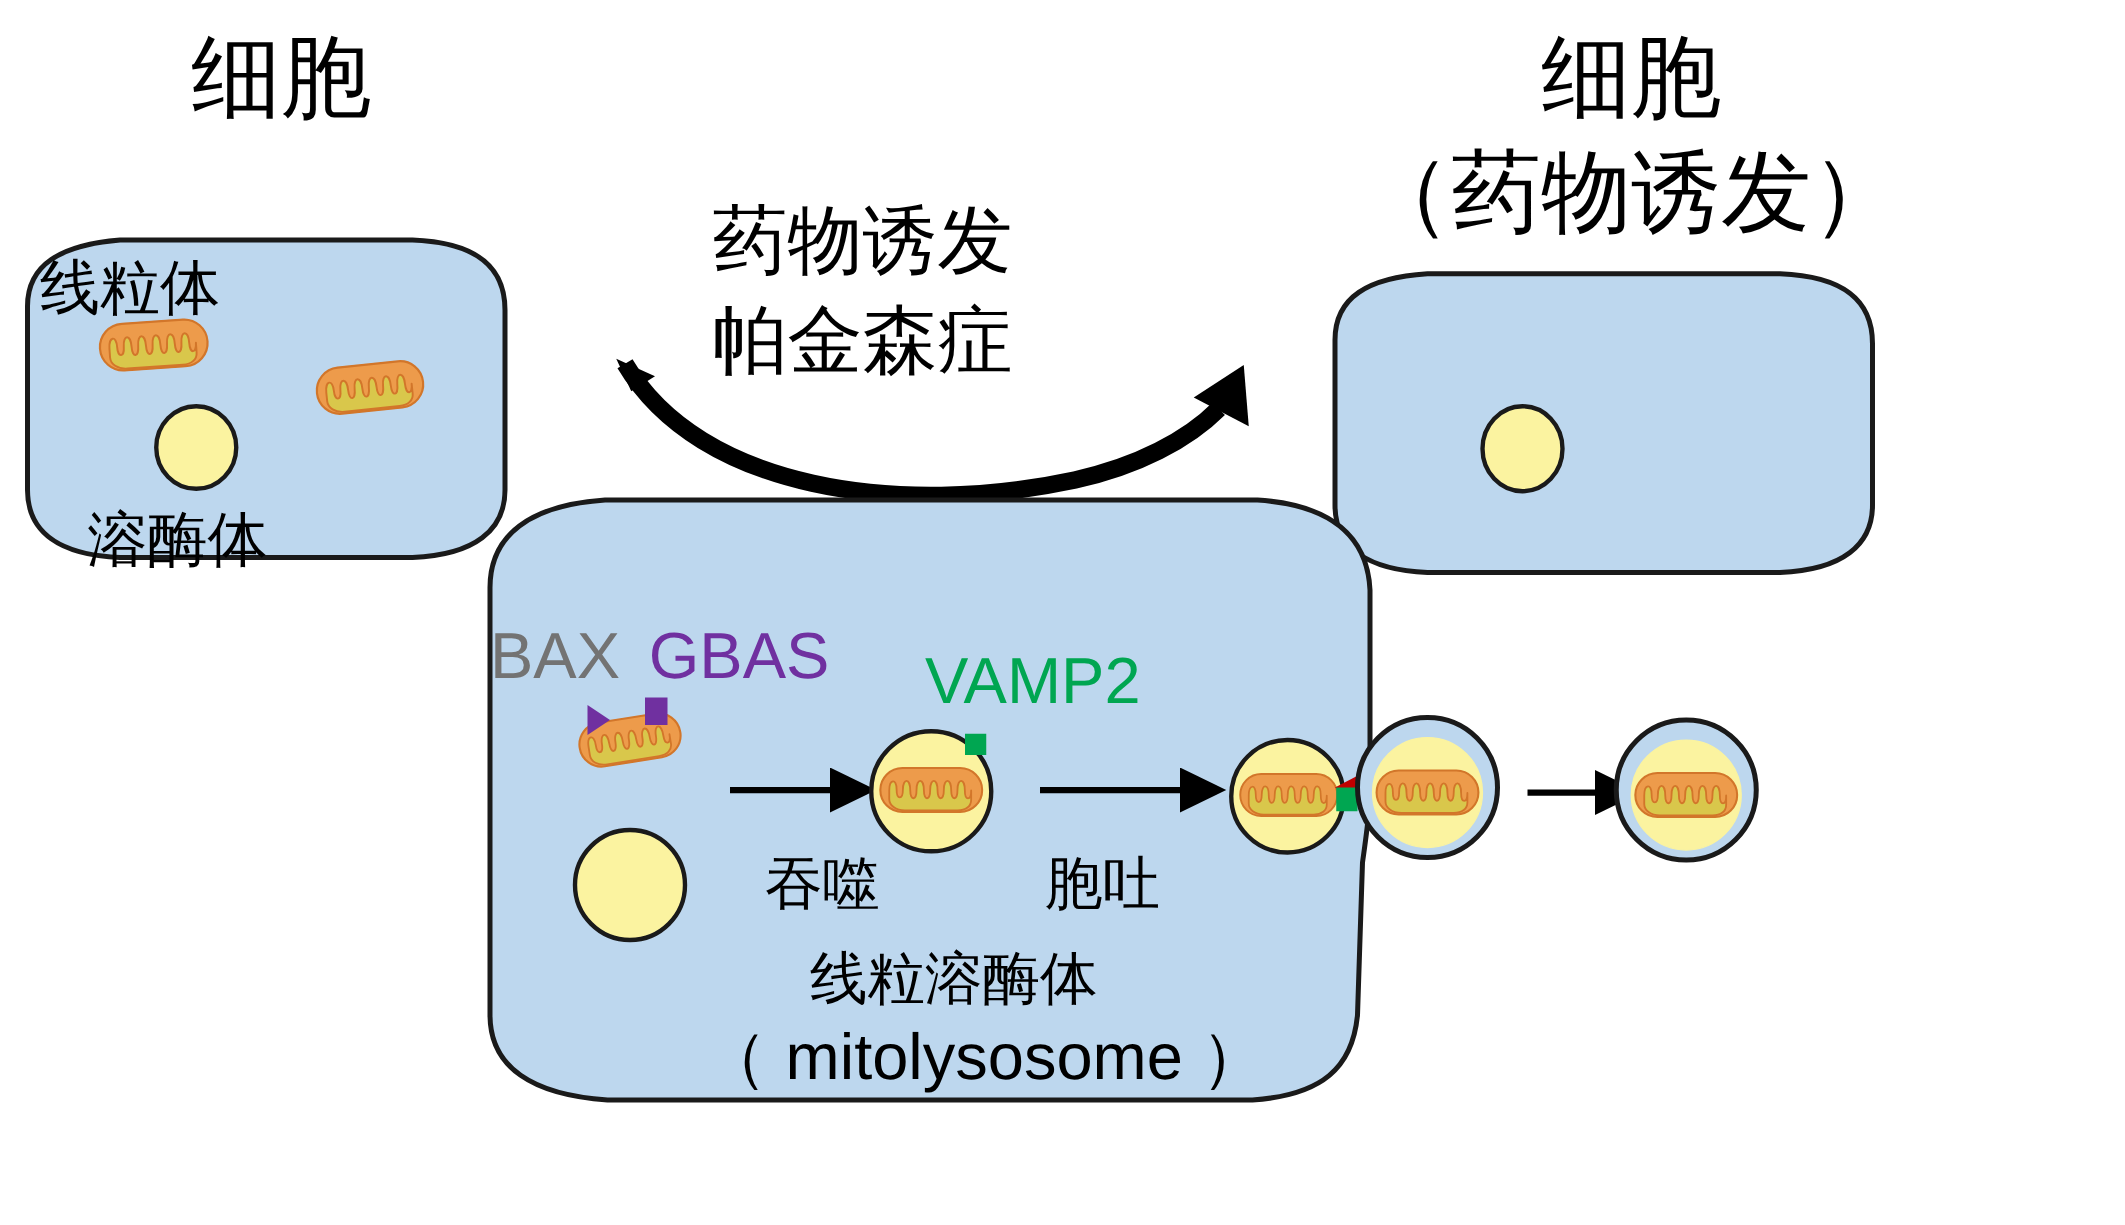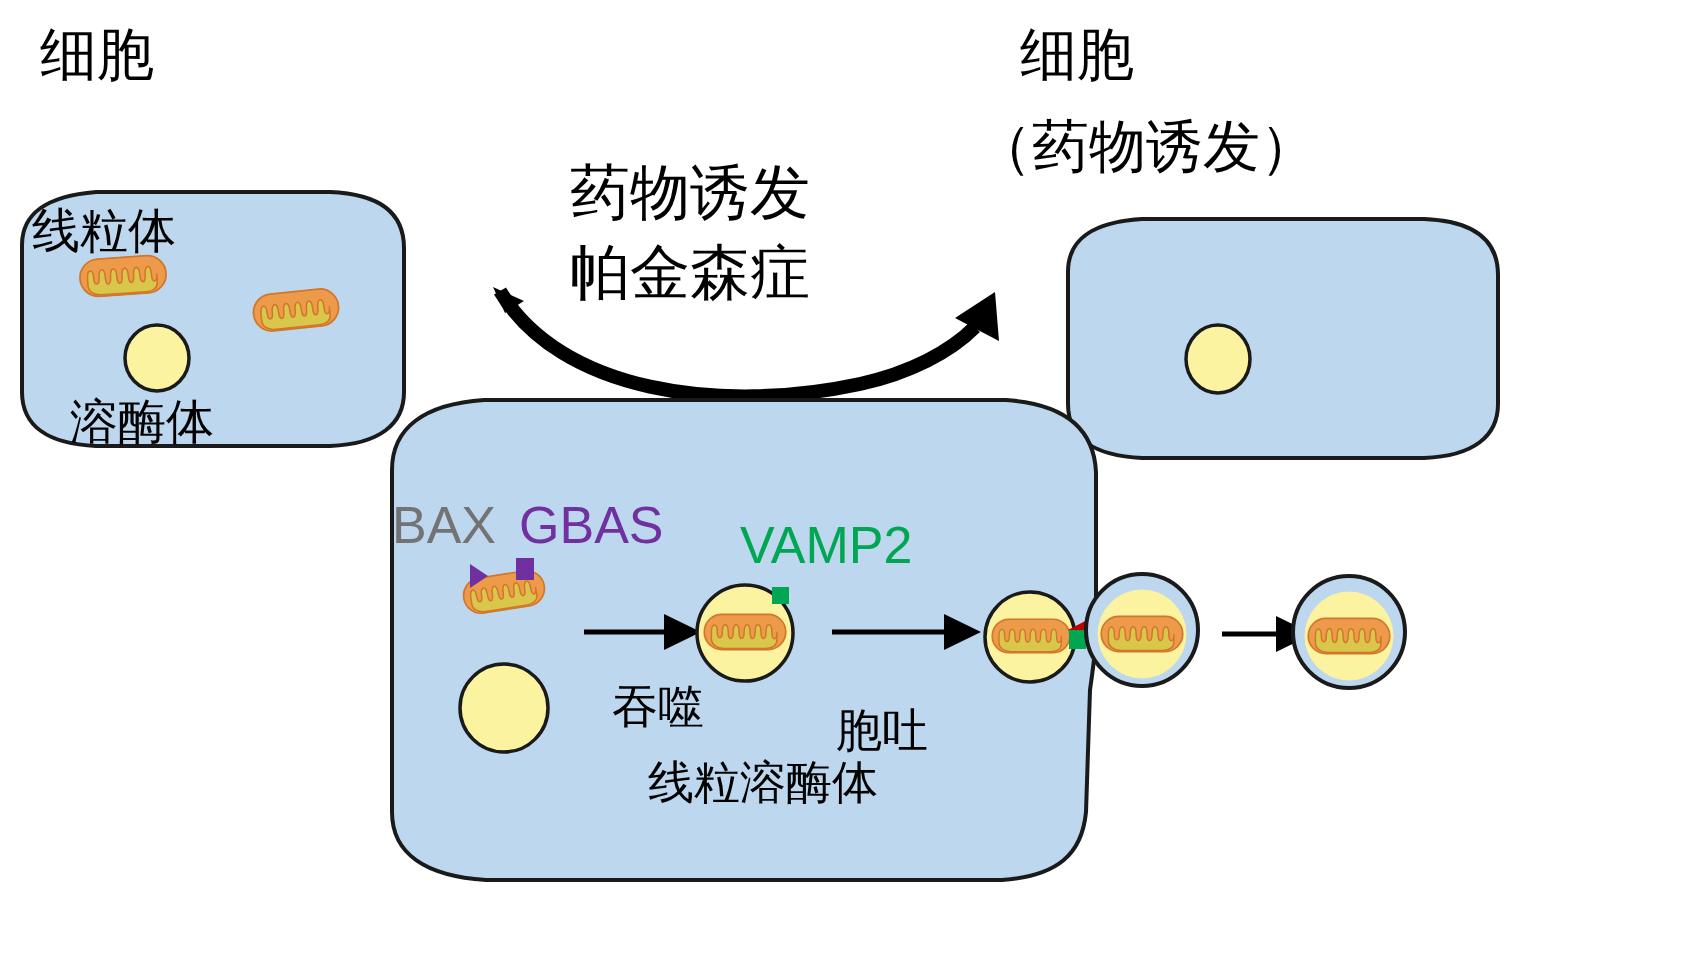--- a/index.html
+++ b/index.html
@@ -25,21 +25,22 @@
     height: 980px;
   }
   .txt {
     position: absolute;
     white-space: pre;
     line-height: 1.08;
     color: #000000;
     font-family: "Liberation Sans", "DejaVu Sans", sans-serif;
   }
   .title-cn {
-    font-size: 57px;
+    font-size: 72px;
+    text-align: center;
     font-weight: 400;
   }
   .label-cn {
     font-size: 48px;
     font-weight: 400;
     text-align: center;
   }
   .label-cn-sm {
     font-size: 46px;
     font-weight: 400;
@@ -171,30 +172,31 @@
       <circle cx="1349" cy="632" r="56" fill="#BDD7EE" stroke="#1A1A1A" stroke-width="4"></circle>
       <circle cx="1349" cy="636" r="44" fill="#FBF3A0" stroke="#FBF3A0" stroke-width="1"></circle>
       <use href="#mito" x="1307" y="617" width="84" height="38"></use>
     </g>
 
   </svg>
 
   <div class="txt title-cn" style="left:40px; top:24px; width:370px;">细胞</div>
 
   <div class="txt label-cn" style="left:32px; top:205px;">线粒体</div>
-  <div class="txt label-cn" style="left:70px; top:396px;">溶酶体</div>
+  <div class="txt label-cn" style="left:70px; top:407px;">溶酶体</div>
 
   <div class="txt center-arrow-text" style="left:570px; top:158px; width:350px;">药物诱发</div>
   <div class="txt center-arrow-text" style="left:570px; top:238px; width:350px;">帕金森症</div>
 
   <div class="txt title-cn" style="left:1020px; top:24px; width:570px;">细胞</div>
   <div class="txt title-cn" style="left:975px; top:116px; width:660px;">（药物诱发）</div>
 
   <div class="txt protein" style="left:392px; top:497px; color:#737373;">BAX</div>
   <div class="txt protein" style="left:519px; top:497px; color:#7030A0;">GBAS</div>
   <div class="txt protein" style="left:740px; top:517px; color:#00A651;">VAMP2</div>
 
   <div class="txt label-cn-sm" style="left:612px; top:682px;">吞噬</div>
-  <div class="txt label-cn-sm" style="left:836px; top:706px;">胞吐</div>
+  <div class="txt label-cn-sm" style="left:836px; top:682px;">胞吐</div>
 
   <div class="txt label-cn-sm" style="left:648px; top:758px;">线粒溶酶体</div>
+  <div class="txt caption-en" style="left:562px; top:818px;">（ mitolysosome ）</div>
 
 </div>
 
 </body></html>

